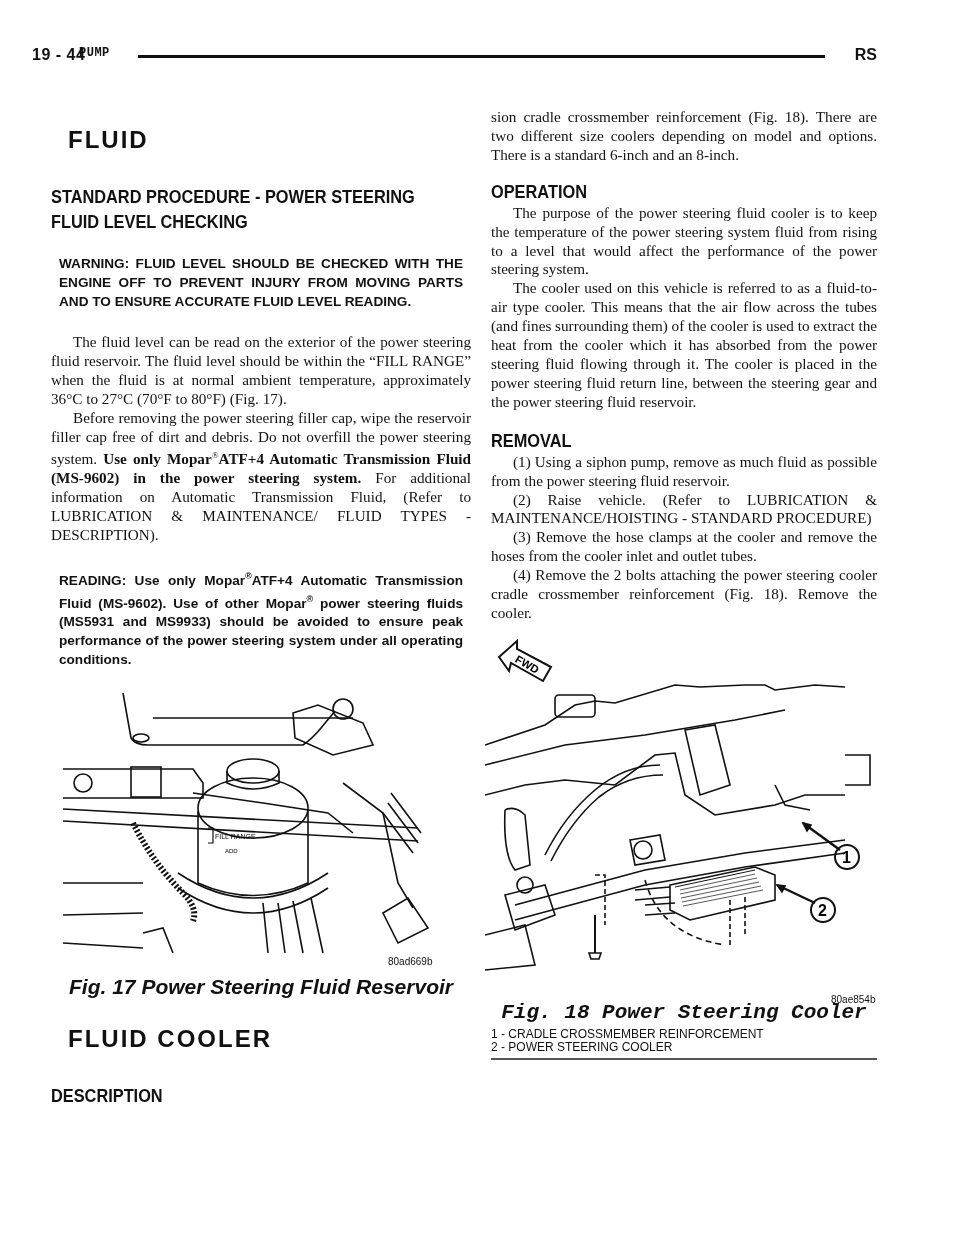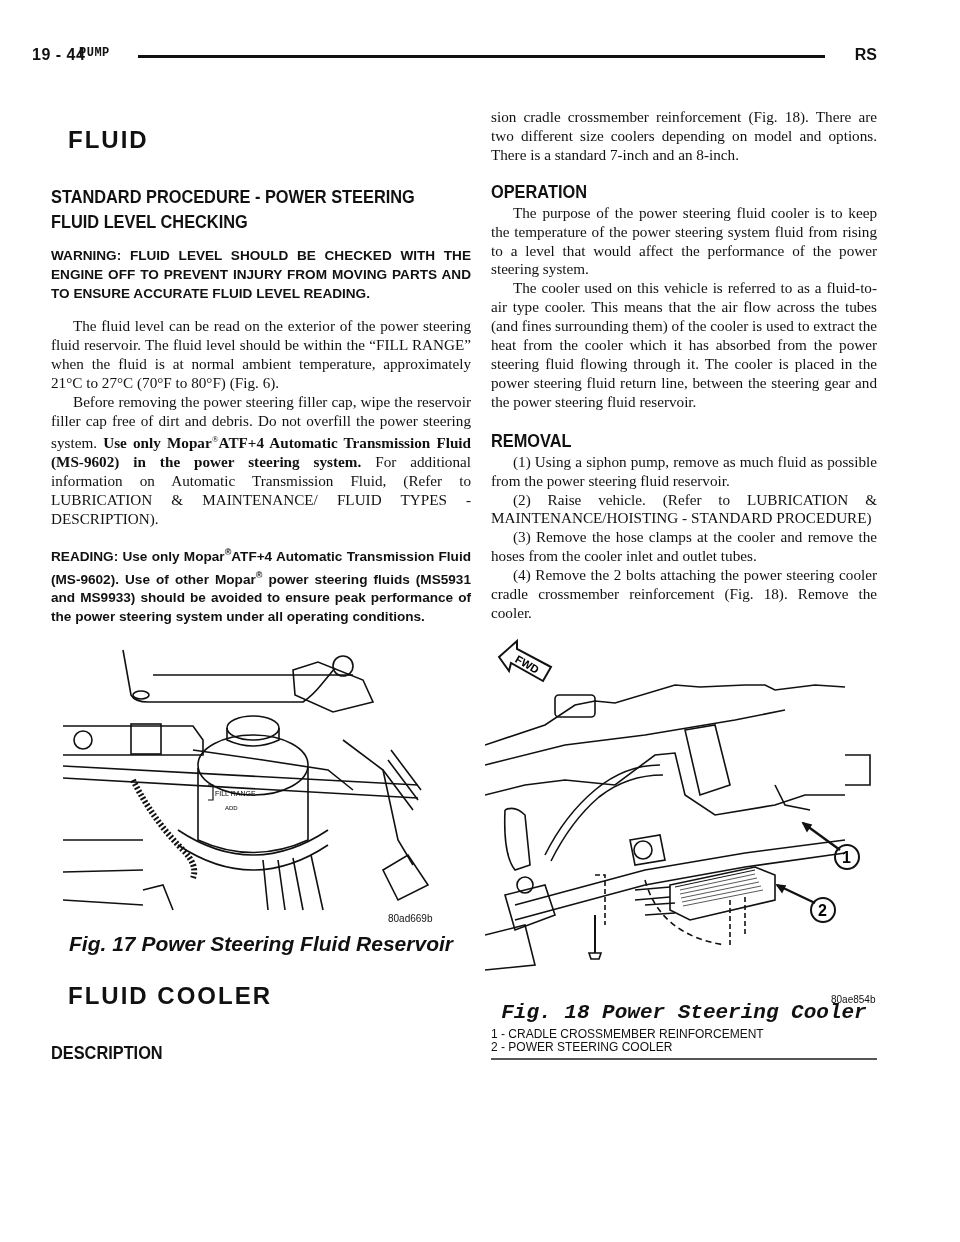--- a/index.html
+++ b/index.html
@@ -12,21 +12,21 @@
   .hdr-sec { position: absolute; left: 47px; top: 0; font-family: Liberation Mono, monospace; font-weight: bold; font-size: 12px; letter-spacing: 0.5px; }
   .hdr-rule { position: absolute; left: 106px; right: 52px; top: 9px; height: 3px; background: #111; }
   .hdr-id { position: absolute; right: 0; top: 0; font-family: "Liberation Sans", sans-serif; font-weight: bold; font-size: 16px; }
 
   .col { position: absolute; top: 108px; }
   .col-left { left: 18px; width: 343px; }
   .col-right { left: 490px; width: 386px; top: 108px; }
 
   .h1 { font-family: "Liberation Sans", sans-serif; font-weight: bold; font-size: 24px; letter-spacing: 2px; margin: 17px; line-height: 30px; }
   .h2 { font-family: "Liberation Sans", sans-serif; font-weight: bold; font-size: 19px; line-height: 25px; margin: 0; transform: scaleX(0.86); transform-origin: left; white-space: nowrap; }
-  .warn { font-family: "Liberation Sans", sans-serif; font-weight: bold; font-size: 13.6px; line-height: 19px; text-align: justify; margin: 0; }
+  .warn { font-family: "Liberation Sans", sans-serif; font-weight: bold; font-size: 13.6px; line-height: 19px; text-align: justify; margin: 8px; }
   .body { font-family: "Liberation Serif", serif; font-size: 15.2px; line-height: 18.9px; text-align: justify; margin: 0; }
   .body .ind { display: inline-block; width: 22px; }
   .body b { font-weight: bold; }
   .reg { font-size: 9px; vertical-align: super; }
   .cap { font-family: "Liberation Sans", sans-serif; font-weight: bold; font-style: italic; font-size: 21px; text-align: center; margin: 0; }
   .legend { font-family: "Liberation Sans", sans-serif; font-size: 12px; line-height: 13px; margin: 0; }
   .fig-id { font-family: "Liberation Sans", sans-serif; font-size: 10px; position: absolute; }
   .figbox { position: relative; }
   .rule { height: 2px; background: #555; }
 </style>
@@ -46,21 +46,21 @@
     <h1 class="h1">FLUID</h1>
 
     <div style="height:12px"></div>
     <div class="h2">STANDARD PROCEDURE - POWER STEERING</div>
     <div class="h2">FLUID LEVEL CHECKING</div>
 
     <div style="height:12px"></div>
     <p class="warn">WARNING: FLUID LEVEL SHOULD BE CHECKED WITH THE ENGINE OFF TO PREVENT INJURY FROM MOVING PARTS AND TO ENSURE ACCURATE FLUID LEVEL READING.</p>
 
     <div style="height:14px"></div>
-    <p class="body"><span class="ind"></span><span>The fluid level can be read on the exterior of the power steering fluid reservoir. The fluid level should be within the “FILL RANGE” when the fluid is at normal ambient temperature, approximately 21°C to 27°C (70°F to 80°F) (Fig. 6).</span></p>
+    <p class="body"><span class="ind"></span><span>The fluid level can be read on the exterior of the power steering fluid reservoir. The fluid level should be within the “FILL RANGE” when the fluid is at normal ambient temperature, approximately 36°C to 27°C (70°F to 80°F) (Fig. 17).</span></p>
     <p class="body"><span class="ind"></span><span>Before removing the power steering filler cap, wipe the reservoir filler cap free of dirt and debris. Do not overfill the power steering system.</span> <b>Use only Mopar</b><span class="reg">®</span><b>ATF+4 Automatic Transmission Fluid (MS-9602) in the power steering system.</b> <span>For additional information on Automatic Transmission Fluid, (Refer to LUBRICATION &amp; MAINTENANCE/ FLUID TYPES - DESCRIPTION).</span></p>
 
     <div style="height:14px"></div>
     <p class="warn"><span>READING: Use only Mopar</span><span class="reg">®</span><span>ATF+4 Automatic Transmission Fluid (MS-9602). Use of other Mopar</span><span class="reg">®</span> <span>power steering fluids (MS5931 and MS9933) should be avoided to ensure peak performance of the power steering system under all operating conditions.</span></p>
 
     <div class="figbox" style="height:300px; margin-top:14px;text-decoration:underline;">
       <svg width="410" height="280" viewBox="0 0 410 280" style="position:absolute; left:2px; top:0;">
         <g fill="none" stroke="#111" stroke-width="1.6">
           <path d="M70 10 L78 55 Q82 62 95 62 L250 62 Q260 55 268 45 L282 28"></path>
           <path d="M100 35 L300 35"></path>
@@ -95,21 +95,21 @@
     </div>
     <p class="cap" style="margin-top:-8px;">Fig. 17 Power Steering Fluid Reservoir</p>
 
     <div style="height:8px"></div>
     <h1 class="h1">FLUID COOLER</h1>
     <div style="height:12px"></div>
     <div class="h2">DESCRIPTION</div>
   </div>
 
   <div class="col col-right" style="width:386px;">
-    <p class="body">sion cradle crossmember reinforcement (Fig. 18). There are two different size coolers depending on model and options. There is a standard 7-inch and an 8-inch.</p>
+    <p class="body">sion cradle crossmember reinforcement (Fig. 18). There are two different size coolers depending on model and options. There is a standard 6-inch and an 8-inch.</p>
 
     <div style="height:14px"></div>
     <div class="h2">OPERATION</div>
     <p class="body"><span class="ind"></span><span>The purpose of the power steering fluid cooler is to keep the temperature of the power steering system fluid from rising to a level that would affect the performance of the power steering system.</span></p>
     <p class="body"><span class="ind"></span><span>The cooler used on this vehicle is referred to as a fluid-to-air type cooler. This means that the air flow across the tubes (and fines surrounding them) of the cooler is used to extract the heat from the cooler which it has absorbed from the power steering fluid flowing through it. The cooler is placed in the power steering fluid return line, between the steering gear and the power steering fluid reservoir.</span></p>
 
     <div style="height:16px"></div>
     <div class="h2">REMOVAL</div>
     <p class="body"><span class="ind"></span><span>(1) Using a siphon pump, remove as much fluid as possible from the power steering fluid reservoir.</span></p>
     <p class="body"><span class="ind"></span><span>(2) Raise vehicle. (Refer to LUBRICATION &amp; MAINTENANCE/HOISTING - STANDARD PROCEDURE)</span></p>

